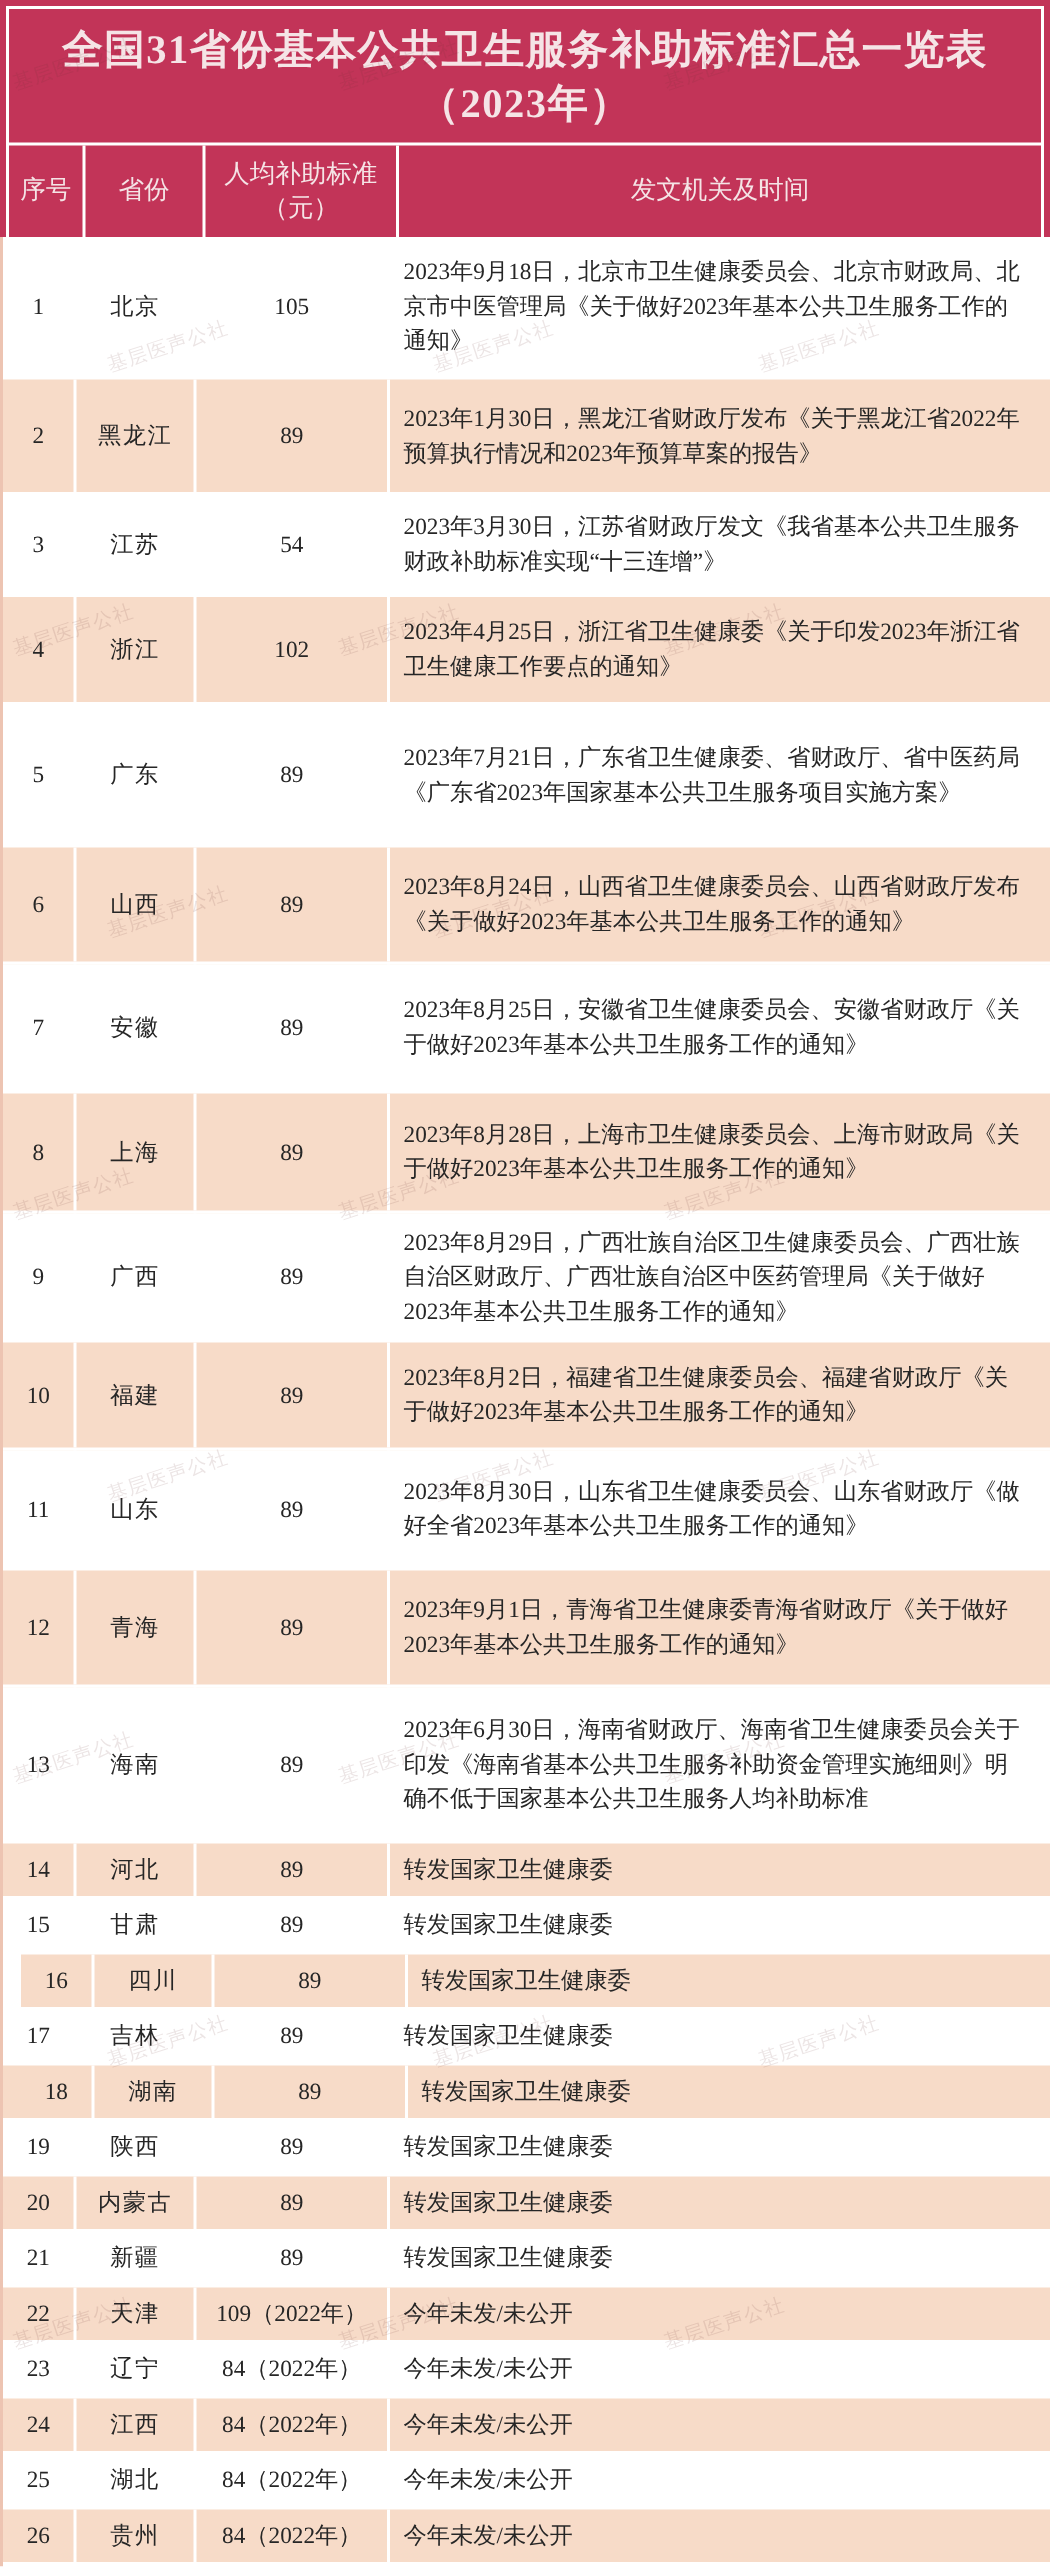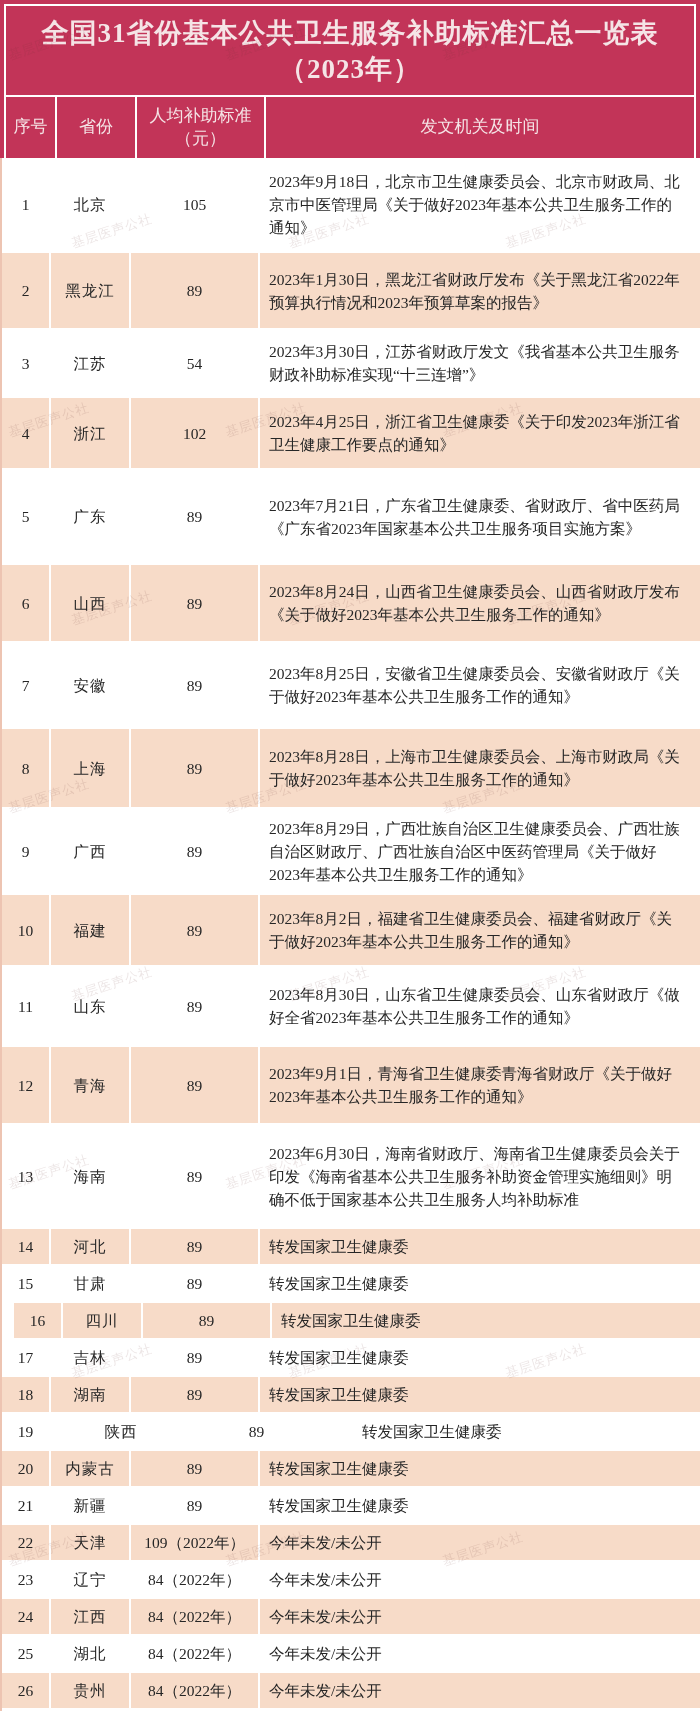--- a/index.html
+++ b/index.html
@@ -239,27 +239,27 @@
     <div class="c cp">四川</div>
     <div class="c cs">89</div>
     <div class="c cf">转发国家卫生健康委</div>
   </div>
       <div class="row" style="min-height: 29px;">
     <div class="c ci">17</div>
     <div class="c cp">吉林</div>
     <div class="c cs">89</div>
     <div class="c cf">转发国家卫生健康委</div>
   </div>
-      <div class="row alt" style="min-height: 29px;">
+      <div class="row alt" style="min-height: 29px; padding-left: 12px;">
     <div class="c ci">18</div>
     <div class="c cp">湖南</div>
     <div class="c cs">89</div>
     <div class="c cf">转发国家卫生健康委</div>
   </div>
-      <div class="row" style="min-height: 29px; gap: 31px;">
+      <div class="row" style="min-height: 29px;">
     <div class="c ci">19</div>
     <div class="c cp">陕西</div>
     <div class="c cs">89</div>
     <div class="c cf">转发国家卫生健康委</div>
   </div>
       <div class="row alt" style="min-height: 29px;">
     <div class="c ci">20</div>
     <div class="c cp">内蒙古</div>
     <div class="c cs">89</div>
     <div class="c cf">转发国家卫生健康委</div>

